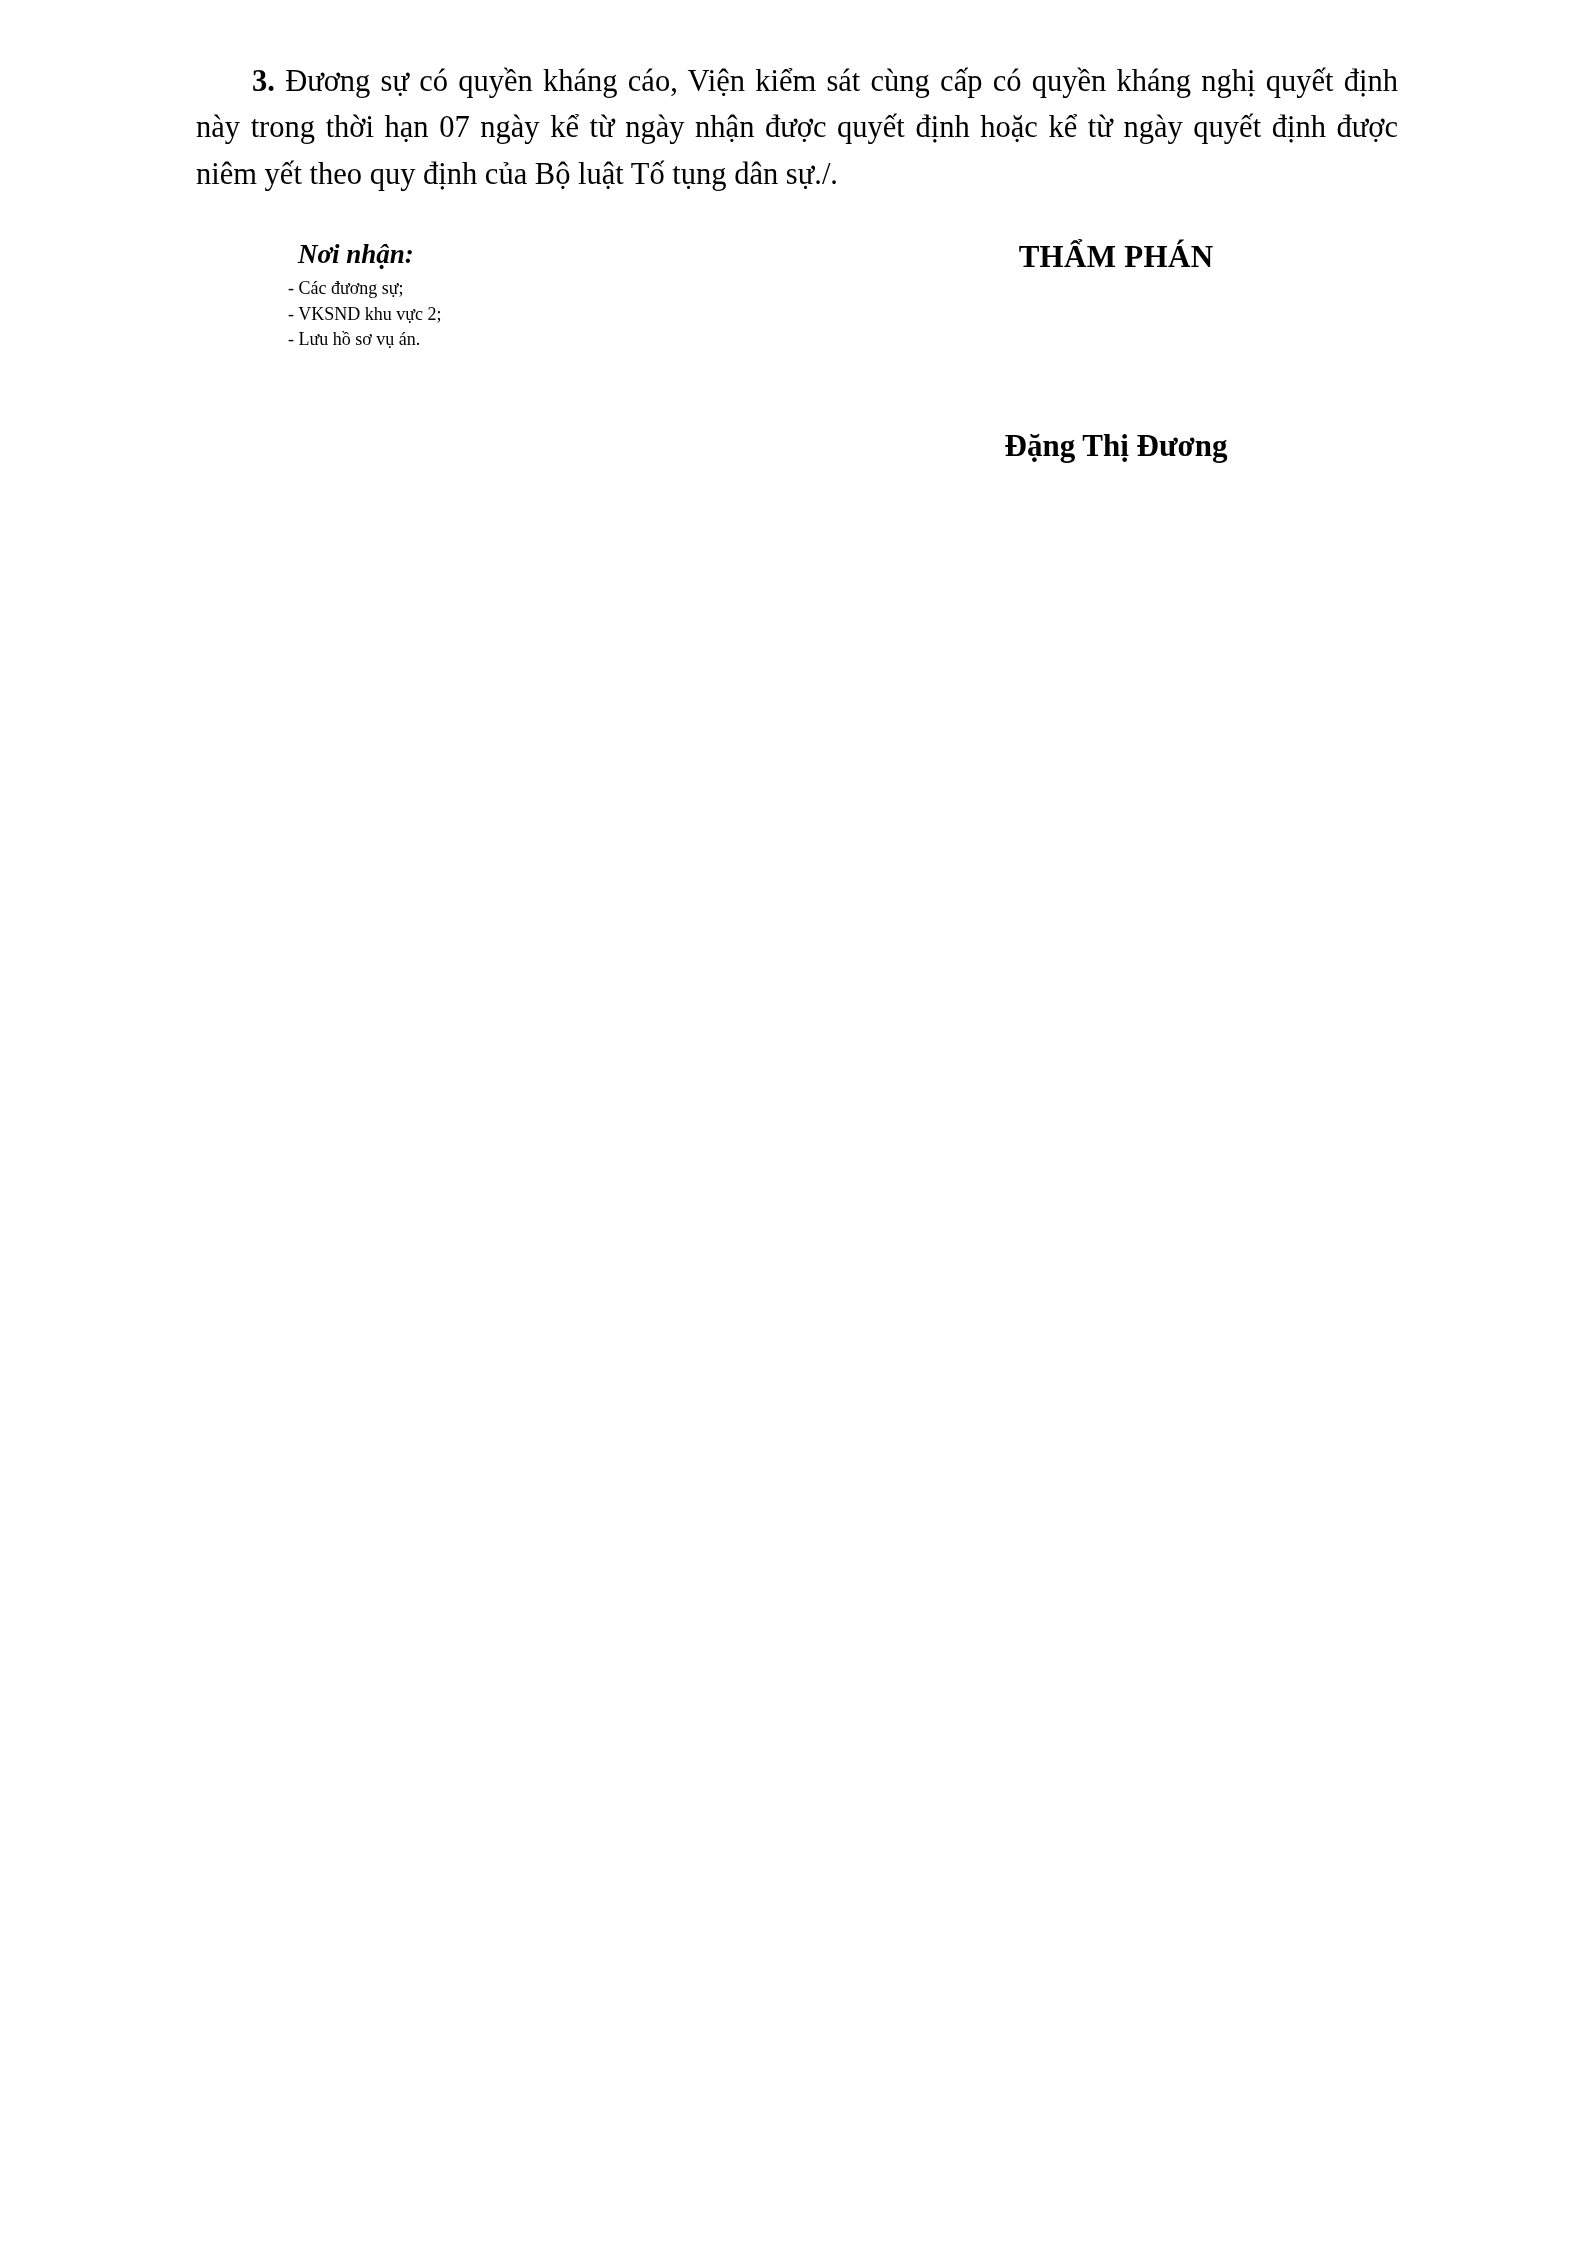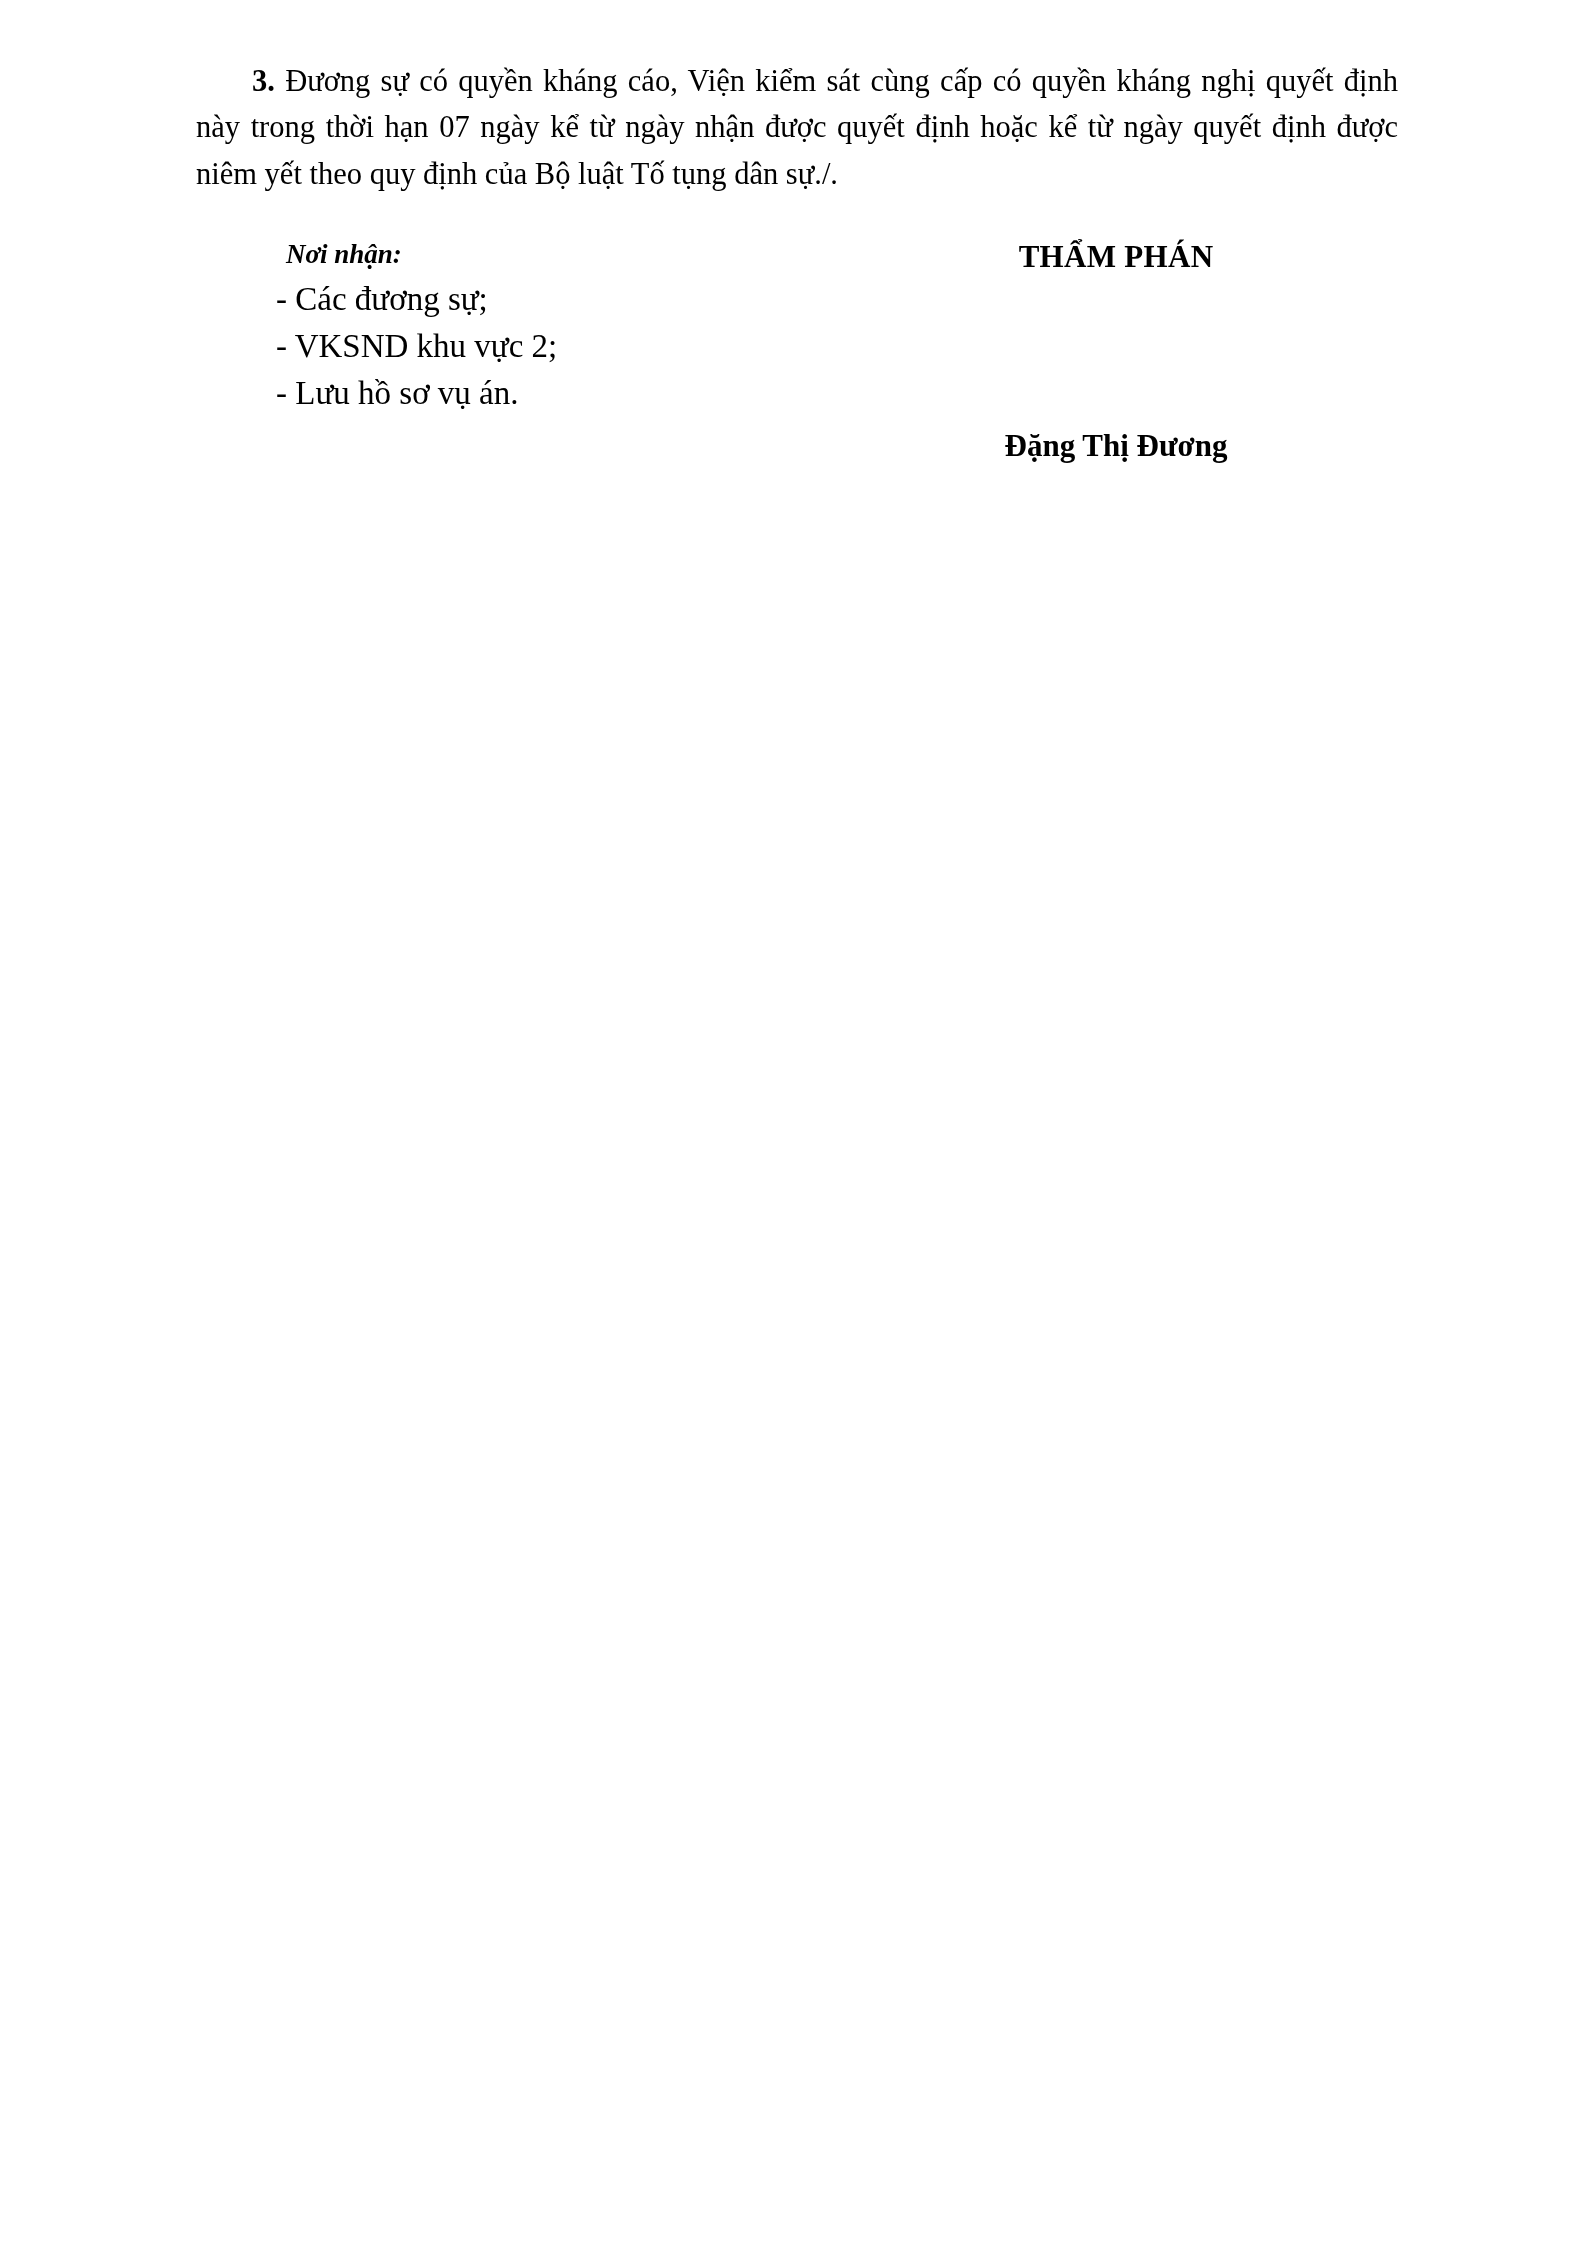--- a/index.html
+++ b/index.html
@@ -46,36 +46,36 @@
   }
 
   .sig-block {
     position: absolute;
     left: 196px;
     top: 238px;
     width: 1202px;
   }
   .recipients {
     position: absolute;
-    left: 80px;
+    left: 92px;
     top: 0;
     width: 520px;
   }
   .recipients-title {
     font-style: italic;
     font-weight: bold;
     font-size: 27px;
     line-height: 1.2;
     margin: 0 0 6px 10px;
   }
   .recipients-list {
     list-style: none;
     margin: 0;
     padding: 0;
-    font-size: 33px;
+    font-size: 18px;
     line-height: 1.42;
   }
   .recipients-list li {
     margin: 0;
     padding: 0;
     white-space: nowrap;
   }
 
   .signer {
     position: absolute;

